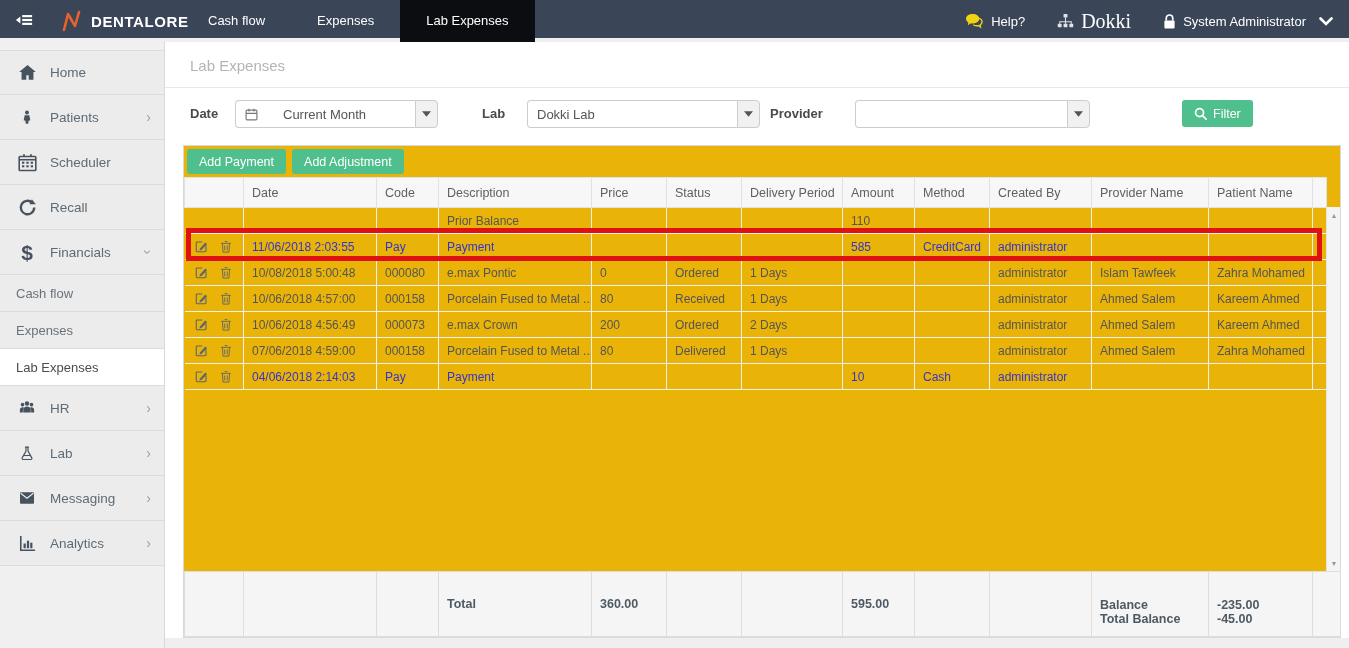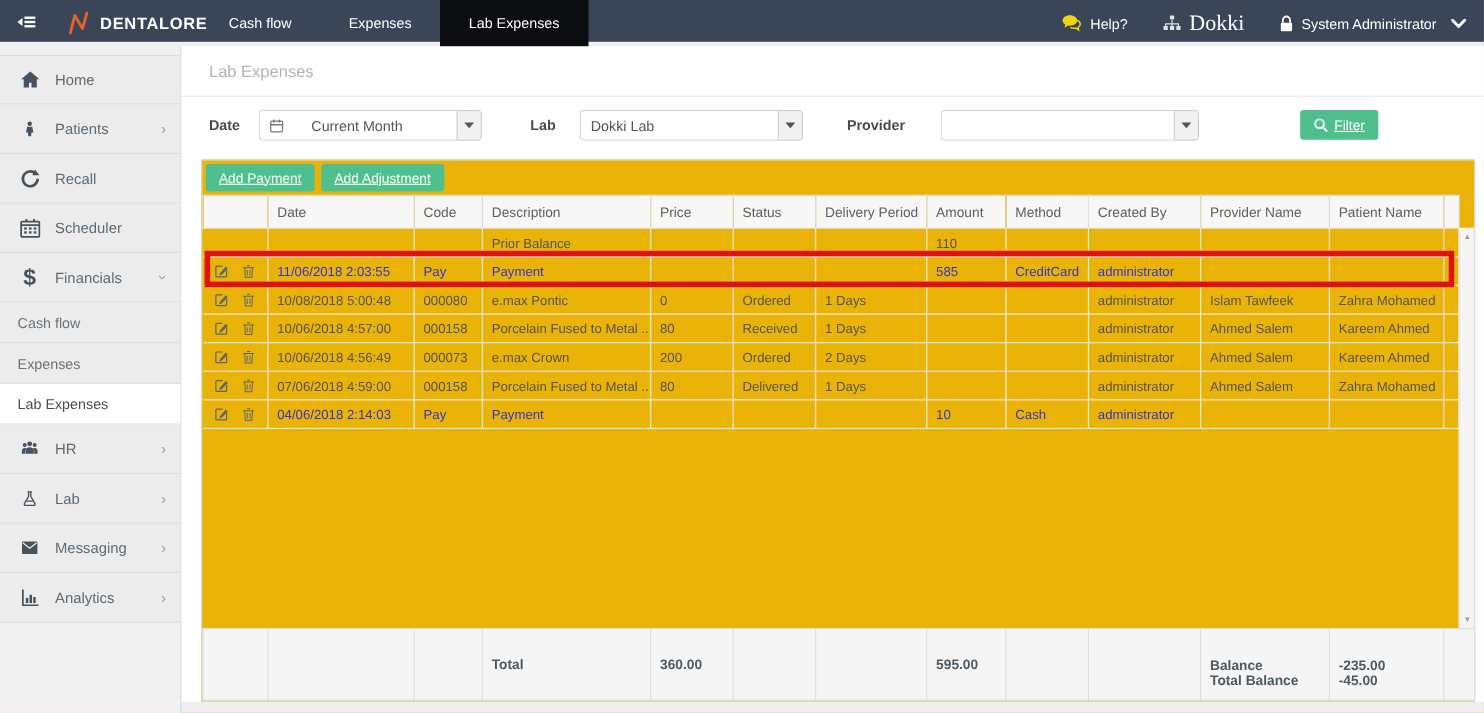--- a/index.html
+++ b/index.html
@@ -31,21 +31,21 @@
   .chev.down { transform:rotate(90deg); }
   .dollar { font-size:21px; font-weight:700; line-height:1; }
   
   .main { position:absolute; left:165px; top:42px; width:1184px; height:596px; background:#fff; }
   .title-band { position:absolute; left:0; top:0; width:1184px; height:46px; border-bottom:1px solid #e8e8e8; }
   .title-band h1 { font-size:15px; font-weight:400; color:#b4b4b4; padding:15px 0 0 25px; }
   .flabel { position:absolute; top:64px; font-size:13px; font-weight:700; color:#4a4a4a; }
   .dd { position:absolute; top:58px; height:28px; display:flex; cursor:pointer; }
   .dd-field { border:1px solid #ccc; border-right:none; border-radius:4px 0 0 4px; background:#fff; display:flex; align-items:center; gap:25px; padding:0 9px; font-size:13px; color:#555; }
   .dd-btn { width:23px; border:1px solid #ccc; border-radius:0 4px 4px 0; background:#f1f1f1; display:flex; align-items:center; justify-content:center; }
-  .btn-green { background:#4fc08d; color:#fff; border:none; border-radius:3px; height:25px; font-size:12.5px; font-family:"Liberation Sans",sans-serif; padding:0 12px; cursor:pointer; display:inline-flex; align-items:center; gap:6px;text-decoration:underline; }
+  .btn-green { background:#4fc08d; color:#fff; border:none; border-radius:3px; height:25px; font-size:12.5px; font-family:"Liberation Sans",sans-serif; padding:0 12px; cursor:pointer; display:inline-flex; align-items:center; gap:6px; }
   .btn-filter { position:absolute; left:1017px; top:58px; height:27px; }
   
   .panel { position:absolute; left:18px; top:103px; width:1158px; height:493px; border:1px solid #d9d9d9; background:#eab308; }
   .btnrow { height:31px; padding:3px 0 0 3px; display:flex; gap:6px; }
   table.grid { border-collapse:collapse; table-layout:fixed; width:1142px; font-size:12px; color:#555; }
   table.grid th { height:30px; background:#f7f7f7; border:1px solid #e2e2e2; font-weight:400; text-align:left; padding:0 8px; color:#5f5f5f; font-size:12.5px; white-space:nowrap; overflow:hidden; }
   table.grid td { height:26px; border-right:1px solid #f0f0f0; border-bottom:1px solid #f1f1f1; padding:0 8px; white-space:nowrap; overflow:hidden; }
   table.grid td.actions { padding:0 4px; }
   tr.payment { color:#3335cd; }
   .act-ic { display:inline-flex; margin:0 5px; color:#5c6670; vertical-align:middle; cursor:pointer; }
@@ -126,47 +126,47 @@
         <svg viewBox="0 0 24 24" width="16" height="19" fill="currentColor">
           <circle cx="12" cy="4.5" r="3"></circle>
           <path d="M8.5 8.5h7l1.5 8h-2.5l-.7 5h-3.6l-.7-5H7z"></path>
         </svg>
       </span>
     <span class="lbl">Patients</span>
     <span class="chev">›</span>
   </div>
     <div class="side-item">
     <span class="icon">
-        <svg viewBox="0 0 24 24" width="19" height="19">
-          <path d="M20.5 12a8.5 8.5 0 1 1-2.6-6.1" fill="none" stroke="currentColor" stroke-width="3"></path>
-          <polygon points="17.5,1.5 22.5,8 14.5,8" fill="currentColor"></polygon>
-        </svg>
-      </span>
-    <span class="lbl">Recall</span>
-
-  </div>
-    <div class="side-item">
-    <span class="icon">
         <svg viewBox="0 0 24 24" width="19" height="19" fill="currentColor">
           <path d="M6.5 1.5h2.2V4H6.5zM15.3 1.5h2.2V4h-2.2z"></path>
           <path d="M2.5 4.5h19a1 1 0 0 1 1 1V21a1 1 0 0 1-1 1h-19a1 1 0 0 1-1-1V5.5a1 1 0 0 1 1-1z" fill="none" stroke="currentColor" stroke-width="2"></path>
           <path d="M2 8.5h20" stroke="currentColor" stroke-width="2"></path>
           <rect x="5" y="11" width="3" height="2.6"></rect>
           <rect x="10.5" y="11" width="3" height="2.6"></rect>
           <rect x="16" y="11" width="3" height="2.6"></rect>
           <rect x="5" y="15.5" width="3" height="2.6"></rect>
           <rect x="10.5" y="15.5" width="3" height="2.6"></rect>
           <rect x="16" y="15.5" width="3" height="2.6"></rect>
         </svg>
       </span>
     <span class="lbl">Scheduler</span>
 
   </div>
     <div class="side-item">
     <span class="icon">
+        <svg viewBox="0 0 24 24" width="19" height="19">
+          <path d="M20.5 12a8.5 8.5 0 1 1-2.6-6.1" fill="none" stroke="currentColor" stroke-width="3"></path>
+          <polygon points="17.5,1.5 22.5,8 14.5,8" fill="currentColor"></polygon>
+        </svg>
+      </span>
+    <span class="lbl">Recall</span>
+
+  </div>
+    <div class="side-item">
+    <span class="icon">
         <span class="dollar">$</span>
       </span>
     <span class="lbl">Financials</span>
     <span class="chev down">›</span>
   </div>
     <div class="side-item sub">
 
     <span class="lbl">Cash flow</span>
 
   </div>
@@ -242,21 +242,21 @@
       <span>Current Month</span>
     </div>
     <div class="dd-btn">
         <svg width="9" height="6" viewBox="0 0 10 6">
           <polygon points="0,0 10,0 5,6" fill="#555"></polygon>
         </svg>
       </div>
   </div>
 
   <span class="flabel" style="left:317px">Lab</span>
-  <div class="dd" style="left:362px; width:203px;">
+  <div class="dd" style="left:362px; width:233px;">
     <div class="dd-field" style="flex:1">
       <span>Dokki Lab</span>
     </div>
     <div class="dd-btn">
         <svg width="9" height="6" viewBox="0 0 10 6">
           <polygon points="0,0 10,0 5,6" fill="#555"></polygon>
         </svg>
       </div>
   </div>
 

